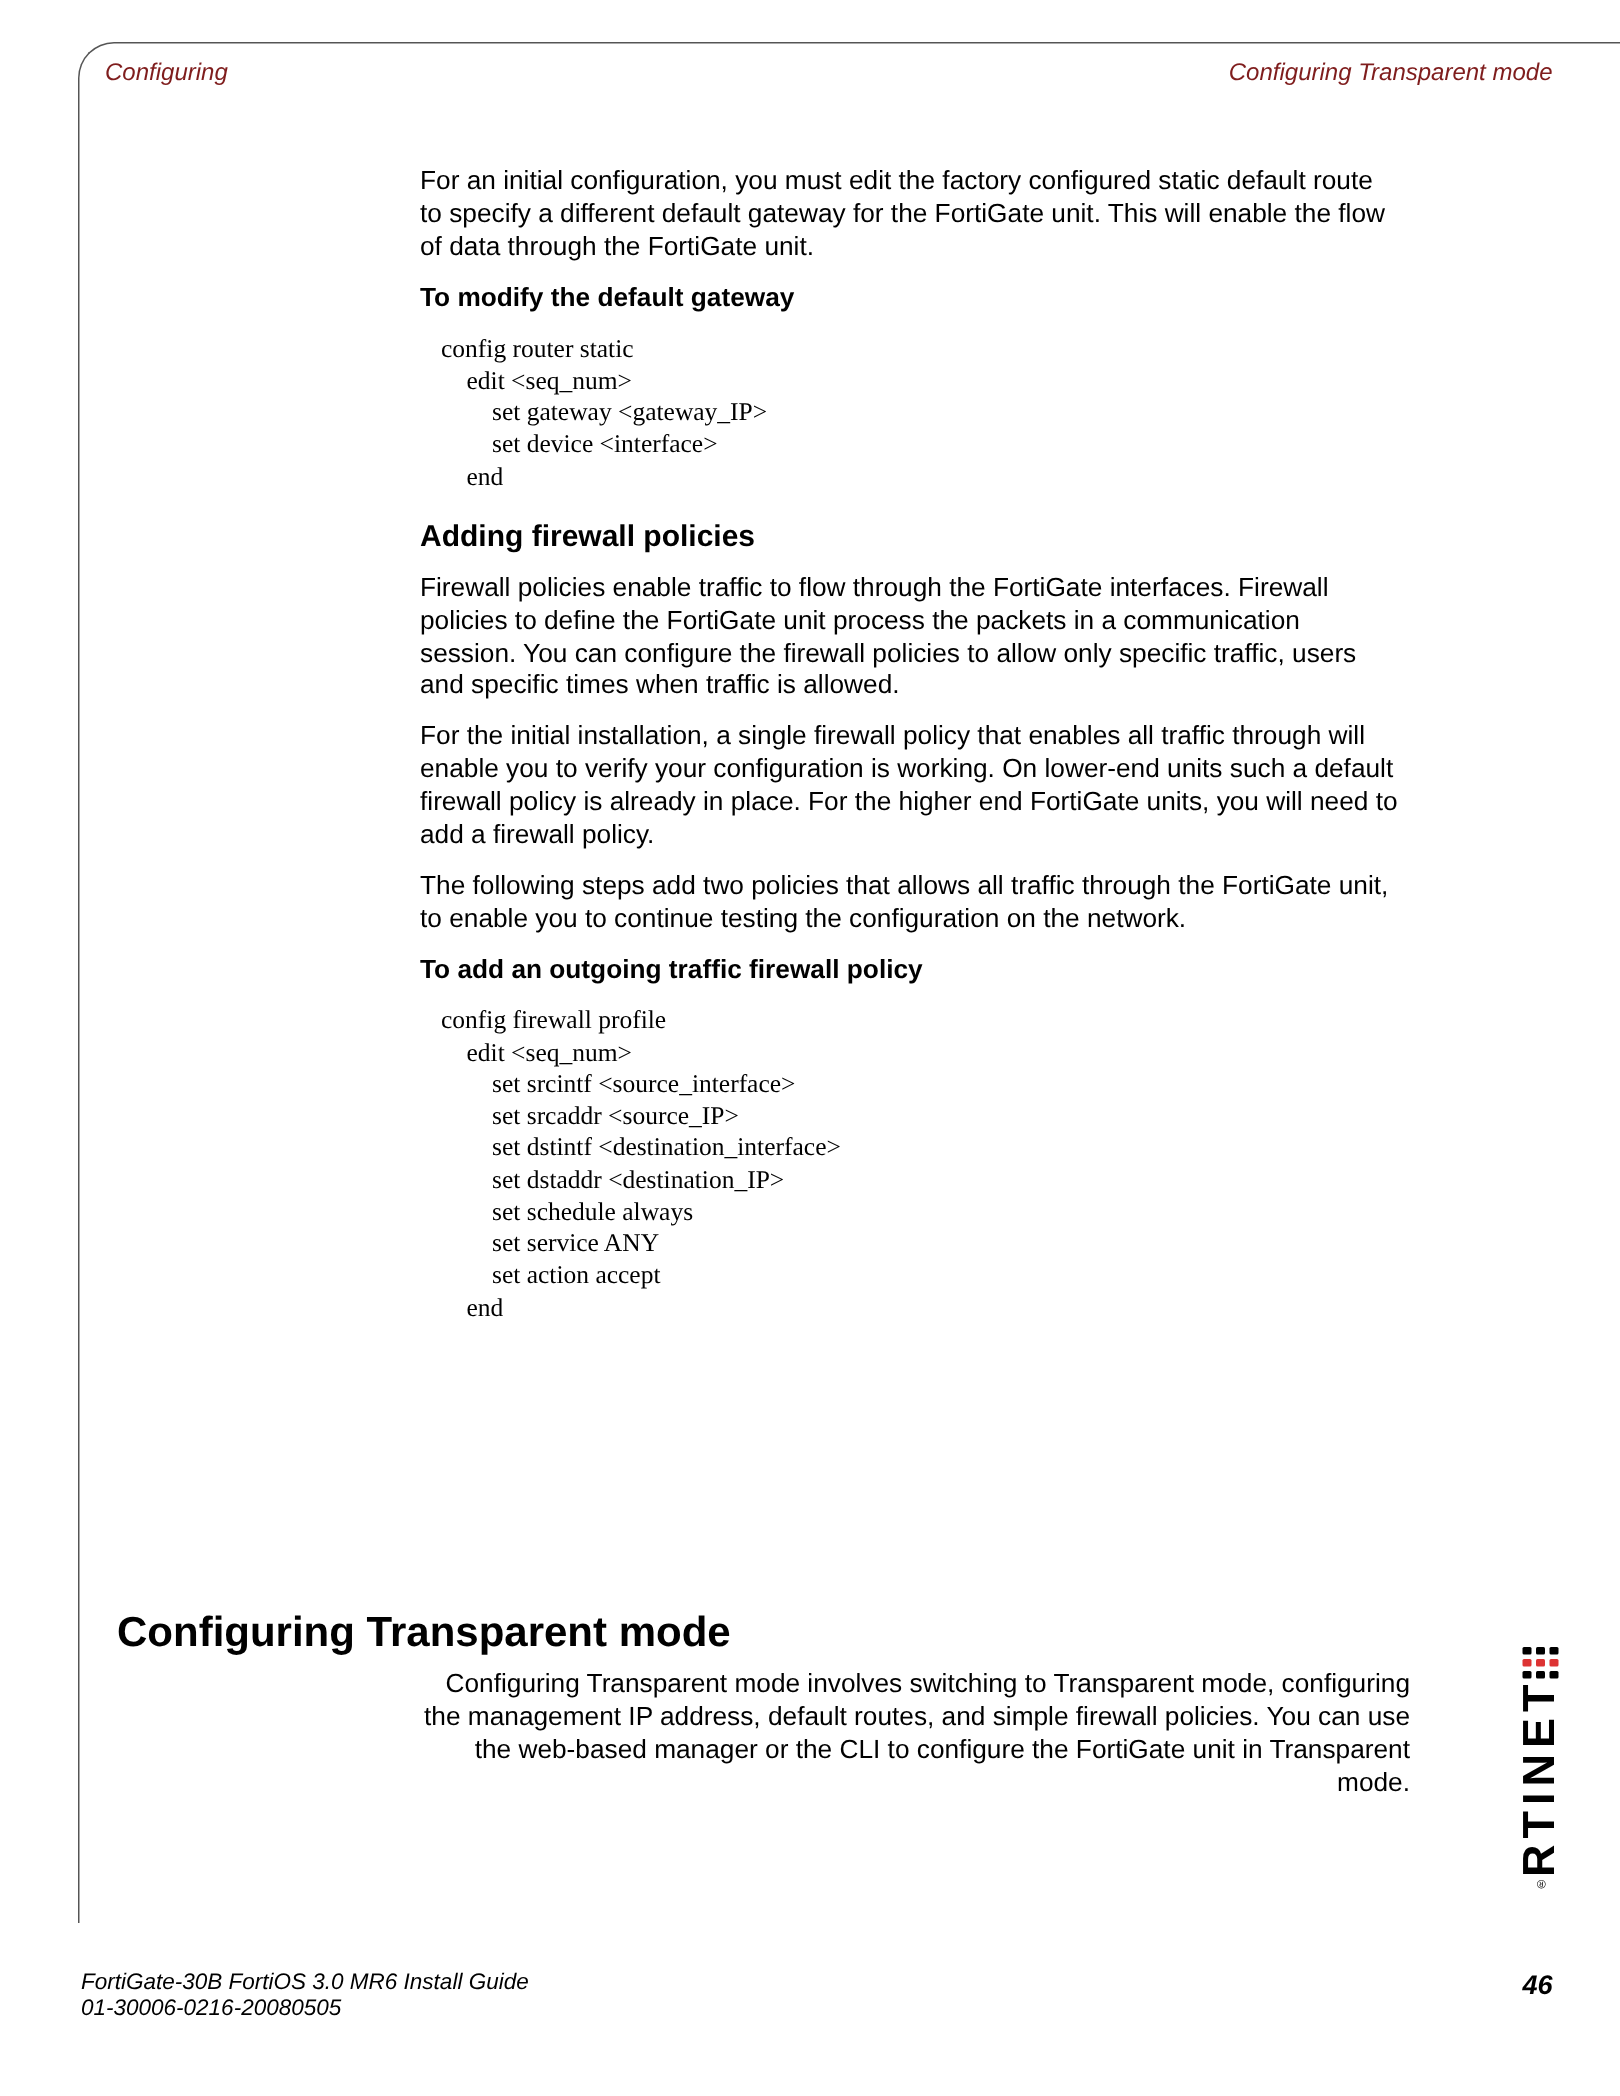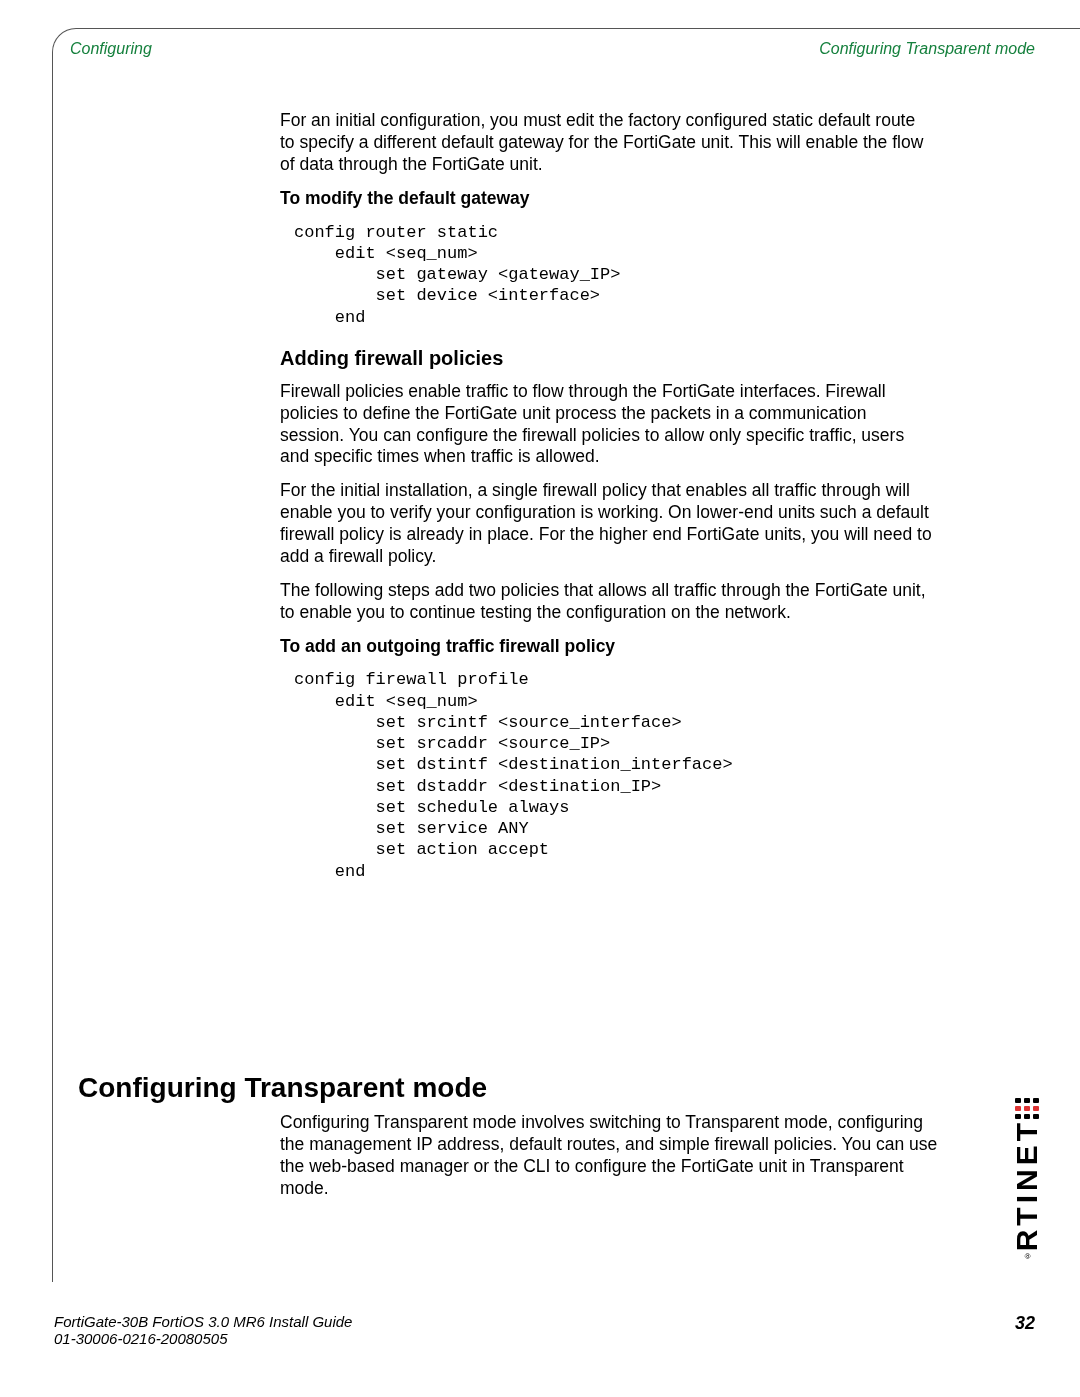--- a/index.html
+++ b/index.html
@@ -24,39 +24,39 @@
     border-bottom: none;
     border-top-left-radius: 24px;
   }
   .header-row {
     position: absolute;
     left: 70px;
     right: 45px;
     top: 40px;
     font-style: italic;
     font-size: 16px;
-    color: #15803d;
+    color: #7f1d1d;
   }
   .header-left { float: left; }
   .header-right { float: right; }
   .content {
     position: absolute;
     left: 280px;
     right: 148px;
     top: 110px;
     font-size: 17.5px;
     line-height: 1.25;
   }
   .content p { margin: 0 0 12px 0; }
   .bold-label {
     font-weight: bold;
     margin: 6px 0 6px 0;
   }
   pre.code {
-    font-family: Liberation Mono, monospace;
+    font-family: Liberation Serif, serif;
     font-size: 17px;
     line-height: 1.25;
     white-space: pre;
     margin: 4px 0 18px 14px;
   }
   h3.sub {
     font-size: 20px;
     font-weight: bold;
     margin: 10px 0 10px 0;
   }
@@ -66,20 +66,21 @@
     font-size: 28px;
     font-weight: bold;
     margin: 0;
   }
   .section-block {
     position: absolute;
     left: 280px;
     right: 140px;
     font-size: 17.5px;
     line-height: 1.25;
+    text-align: right;
   }
   .section-block p { margin: 0 0 12px 0; }
   .footer {
     position: absolute;
     left: 54px;
     right: 45px;
     bottom: 50px;
     font-size: 15px;
   }
   .footer-left {
@@ -203,14 +204,14 @@
         <span></span>
       </div>
   </div>
 </div>
 
 <div class="footer">
   <div class="footer-left">
     <span>FortiGate-30B FortiOS 3.0 MR6 Install Guide</span><br>
     <span>01-30006-0216-20080505</span>
   </div>
-  <div class="footer-right">32</div>
+  <div class="footer-right">46</div>
 </div>
 
 </body></html>

